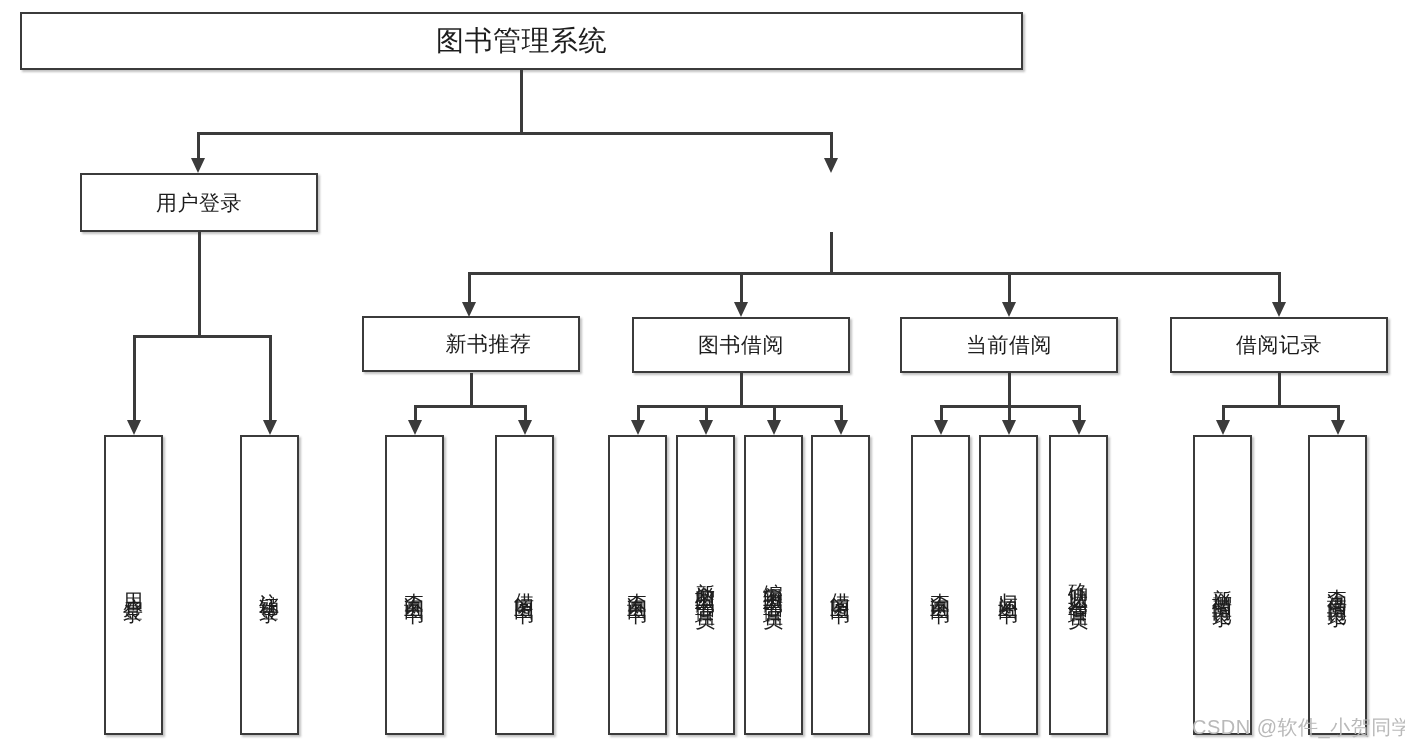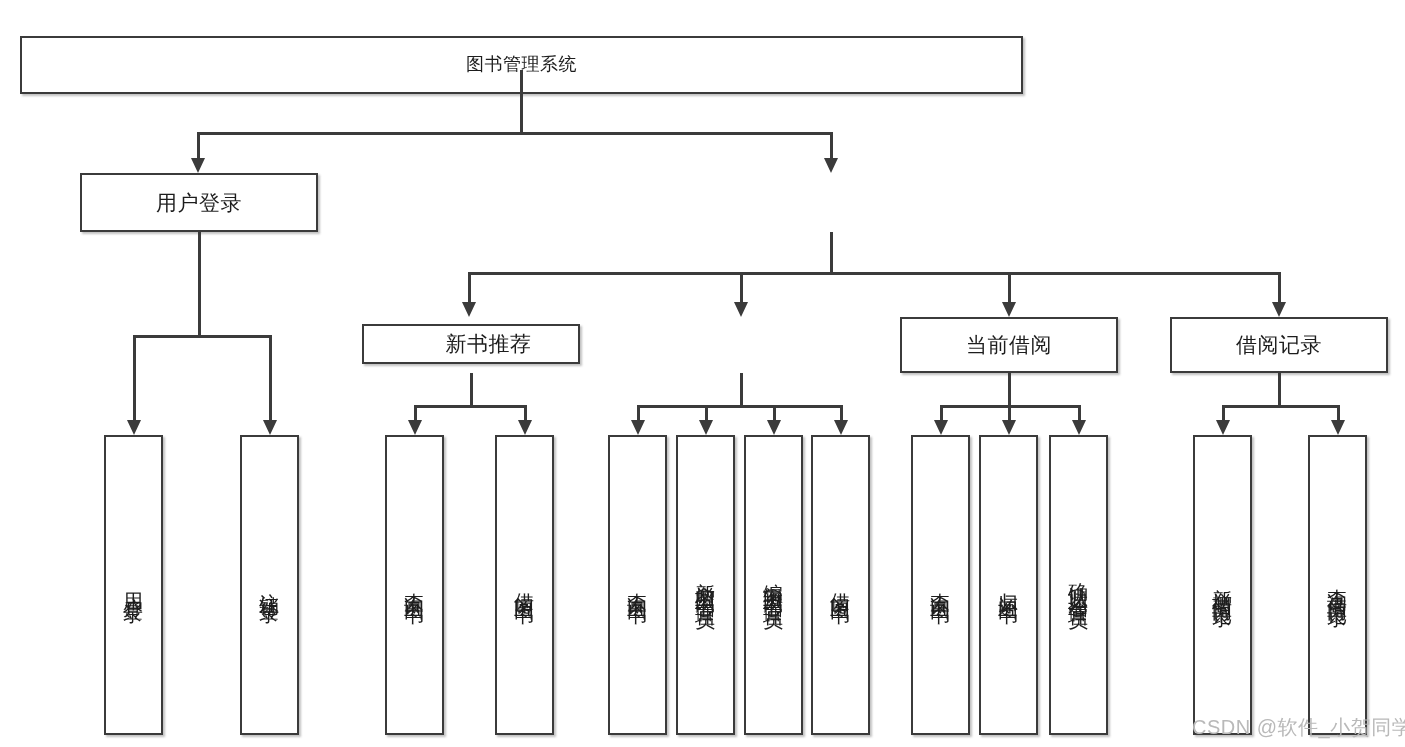--- a/index.html
+++ b/index.html
@@ -27,22 +27,21 @@
     justify-content:center;
     color:#1d1d1d;
     letter-spacing:.5px;
     text-align:center;
   }
   .node.h{               
     font-size:21px;
     line-height:1.1;
   }
   .node.root{
-    font-size:18px;
-    margin-top:24px;
+    font-size:28px;
   }
   .node.v{               
     font-size:20px;
     writing-mode:vertical-rl;
     text-orientation:upright;
     letter-spacing:4px;
     padding:6px 0;
     align-items:center;
     justify-content:center;
     line-height:1;
@@ -100,21 +99,22 @@
   <div class="lineH" style="left:468px;top:272px;width:812px;"></div>
   <div class="lineV" style="left:468px;top:272px;height:30px;"></div>
   <div class="arrow" style="left:462px;top:302px;"></div>
   <div class="lineV" style="left:740px;top:272px;height:30px;"></div>
   <div class="arrow" style="left:734px;top:302px;"></div>
   <div class="lineV" style="left:1008px;top:272px;height:30px;"></div>
   <div class="arrow" style="left:1002px;top:302px;"></div>
   <div class="lineV" style="left:1278px;top:272px;height:30px;"></div>
   <div class="arrow" style="left:1272px;top:302px;"></div>
 
-  <div class="node h" style="left:362px;top:324px;width:218px;height:40px;padding-left:35px;">新书推荐</div>
+  <div class="node h" style="left:362px;top:316px;width:218px;height:56px;padding-left:35px;">新书推荐</div>
+  <div class="node h" style="left:632px;top:317px;width:218px;height:56px;">图书借阅</div>
   <div class="node h" style="left:900px;top:317px;width:218px;height:56px;">当前借阅</div>
   <div class="node h" style="left:1170px;top:317px;width:218px;height:56px;">借阅记录</div>
 
   <div class="lineV" style="left:470px;top:373px;height:32px;"></div>
   <div class="lineH" style="left:414px;top:405px;width:112px;"></div>
   <div class="lineV" style="left:414px;top:405px;height:15px;"></div>
   <div class="arrow" style="left:408px;top:420px;"></div>
   <div class="lineV" style="left:524px;top:405px;height:15px;"></div>
   <div class="arrow" style="left:518px;top:420px;"></div>
 

